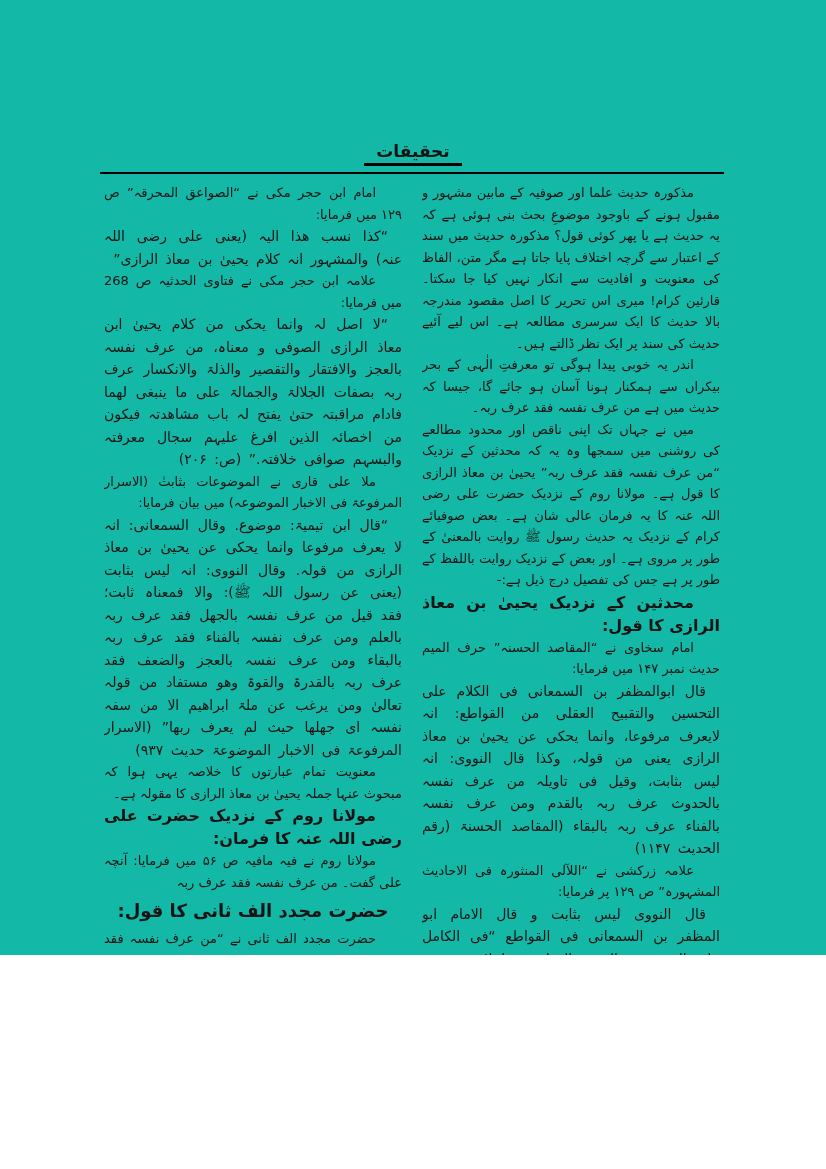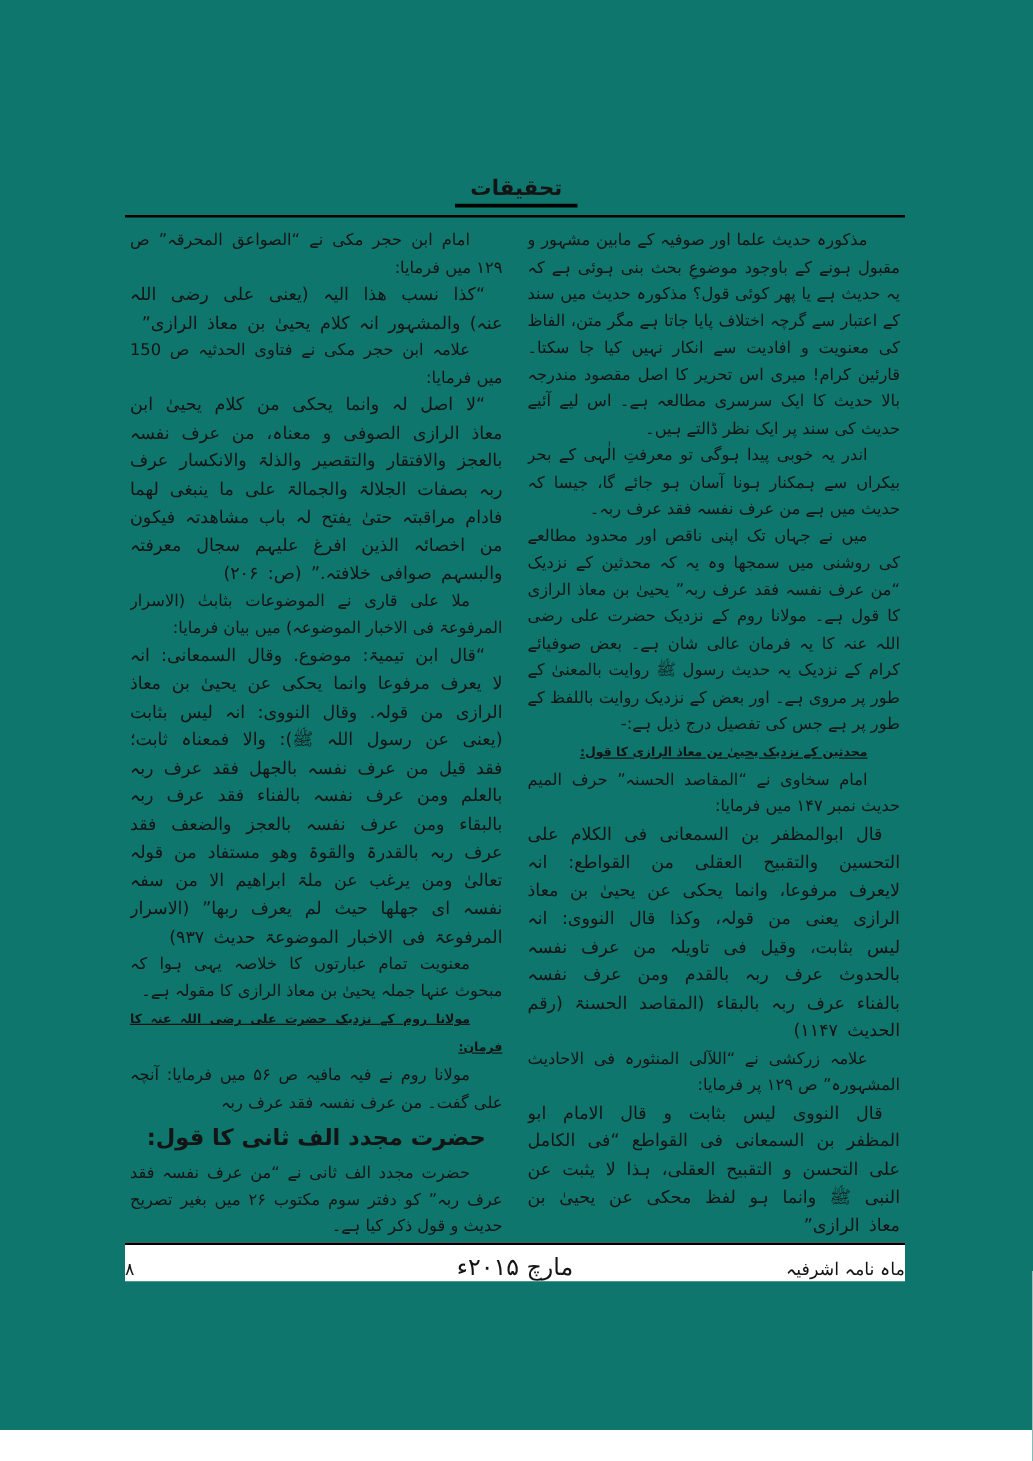--- a/index.html
+++ b/index.html
@@ -1,19 +1,19 @@
 <!DOCTYPE html>
 <html lang="ur" dir="rtl"><head>
 <meta charset="utf-8">
 <style>
   html,body{margin:0;padding:0;background:#ffffff;}
   .page{
     position:relative;
-    width:826px;height:1144px;
-    background:#0f766e;
+    width:826px;height:955px;
+    background:#14b8a6;
     color:#141414;
     font-family:"DejaVu Sans",sans-serif;
     overflow:hidden;
     margin:0 auto;
   }
   
   .header{position:absolute;top:141px;left:0;width:100%;text-align:center;}
   .header-title{
     display:inline-block;
     font-size:17px;font-weight:bold;
@@ -36,23 +36,22 @@
   .para{
     font-size:13px;line-height:21.5px;
     text-indent:26px;text-align:justify;
   }
   .arabic{
     font-size:14px;line-height:22.5px;
     word-spacing:3px;text-align:justify;
     text-indent:14px;
   }
   .heading{
-    font-size:10px;font-weight:bold;line-height:23px;
+    font-size:16px;font-weight:bold;line-height:23px;
     text-indent:26px;
-    text-decoration:underline;
   }
   .heading-lg{
     font-size:18px;font-weight:bold;text-align:center;
     line-height:30px;margin:3px 0 2px 0;
   }
   
   .footer{
     position:absolute;top:994px;left:100px;right:102px;
     border-top:2px solid #000;
     padding-top:7px;
@@ -83,21 +82,21 @@
       <div class="para">امام سخاوی نے “المقاصد الحسنہ” حرف المیم حدیث نمبر ۱۴۷ میں فرمایا:</div>
       <div class="arabic">قال ابوالمظفر بن السمعانی فی الکلام علی التحسین والتقبیح العقلی من القواطع: انہ لایعرف مرفوعا، وانما یحکی عن یحییٰ بن معاذ الرازی یعنی من قولہ، وکذا قال النووی: انہ لیس بثابت، وقیل فی تاویلہ من عرف نفسہ بالحدوث عرف ربہ بالقدم ومن عرف نفسہ بالفناء عرف ربہ بالبقاء (المقاصد الحسنۃ (رقم الحدیث ۱۱۴۷)</div>
       <div class="para">علامہ زرکشی نے “اللآلی المنثورہ فی الاحادیث المشہورہ” ص ۱۲۹ پر فرمایا:</div>
       <div class="arabic">قال النووی لیس بثابت و قال الامام ابو المظفر بن السمعانی فی القواطع “فی الکامل علی التحسن و التقبیح العقلی، ہذا لا یثبت عن النبی ﷺ وانما ہو لفظ محکی عن یحییٰ بن معاذ الرازی”</div>
 
     </div>
 
     <div class="col">
       <div class="para">امام ابن حجر مکی نے “الصواعق المحرقہ” ص ۱۲۹ میں فرمایا:</div>
       <div class="arabic">“کذا نسب ھذا الیہ (یعنی علی رضی اللہ عنہ) والمشہور انہ کلام یحییٰ بن معاذ الرازی”</div>
-      <div class="para">علامہ ابن حجر مکی نے فتاوی الحدثیہ ص 150 میں فرمایا:</div>
+      <div class="para">علامہ ابن حجر مکی نے فتاوی الحدثیہ ص 268 میں فرمایا:</div>
       <div class="arabic">“لا اصل لہ وانما یحکی من کلام یحییٰ ابن معاذ الرازی الصوفی و معناہ، من عرف نفسہ بالعجز والافتقار والتقصیر والذلۃ والانکسار عرف ربہ بصفات الجلالۃ والجمالۃ علی ما ینبغی لھما فادام مراقبتہ حتیٰ یفتح لہ باب مشاھدتہ فیکون من اخصائہ الذین افرغ علیہم سجال معرفتہ والبسہم صوافی خلافتہ.” (ص: ۲۰۶)</div>
       <div class="para">ملا علی قاری نے الموضوعات بثابتٰ (الاسرار المرفوعۃ فی الاخبار الموضوعہ) میں بیان فرمایا:</div>
       <div class="arabic">“قال ابن تیمیۃ: موضوع. وقال السمعانی: انہ لا یعرف مرفوعا وانما یحکی عن یحییٰ بن معاذ الرازی من قولہ. وقال النووی: انہ لیس بثابت (یعنی عن رسول اللہ ﷺ): والا فمعناہ ثابت؛ فقد قیل من عرف نفسہ بالجھل فقد عرف ربہ بالعلم ومن عرف نفسہ بالفناء فقد عرف ربہ بالبقاء ومن عرف نفسہ بالعجز والضعف فقد عرف ربہ بالقدرۃ والقوۃ وھو مستفاد من قولہ تعالیٰ ومن یرغب عن ملۃ ابراھیم الا من سفہ نفسہ ای جھلھا حیث لم یعرف ربھا” (الاسرار المرفوعۃ فی الاخبار الموضوعۃ حدیث ۹۳۷)</div>
       <div class="para">معنویت تمام عبارتوں کا خلاصہ یہی ہوا کہ مبحوث عنہا جملہ یحییٰ بن معاذ الرازی کا مقولہ ہے۔</div>
       <div class="heading">مولانا روم کے نزدیک حضرت علی رضی اللہ عنہ کا فرمان:</div>
       <div class="para">مولانا روم نے فیہ مافیہ ص ۵۶ میں فرمایا: آنچہ علی گفت۔ من عرف نفسہ فقد عرف ربہ</div>
       <div class="heading-lg">حضرت مجدد الف ثانی کا قول:</div>
       <div class="para">حضرت مجدد الف ثانی نے “من عرف نفسہ فقد عرف ربہ” کو دفتر سوم مکتوب ۲۶ میں بغیر تصریح حدیث و قول ذکر کیا ہے۔</div>
 
     </div>

